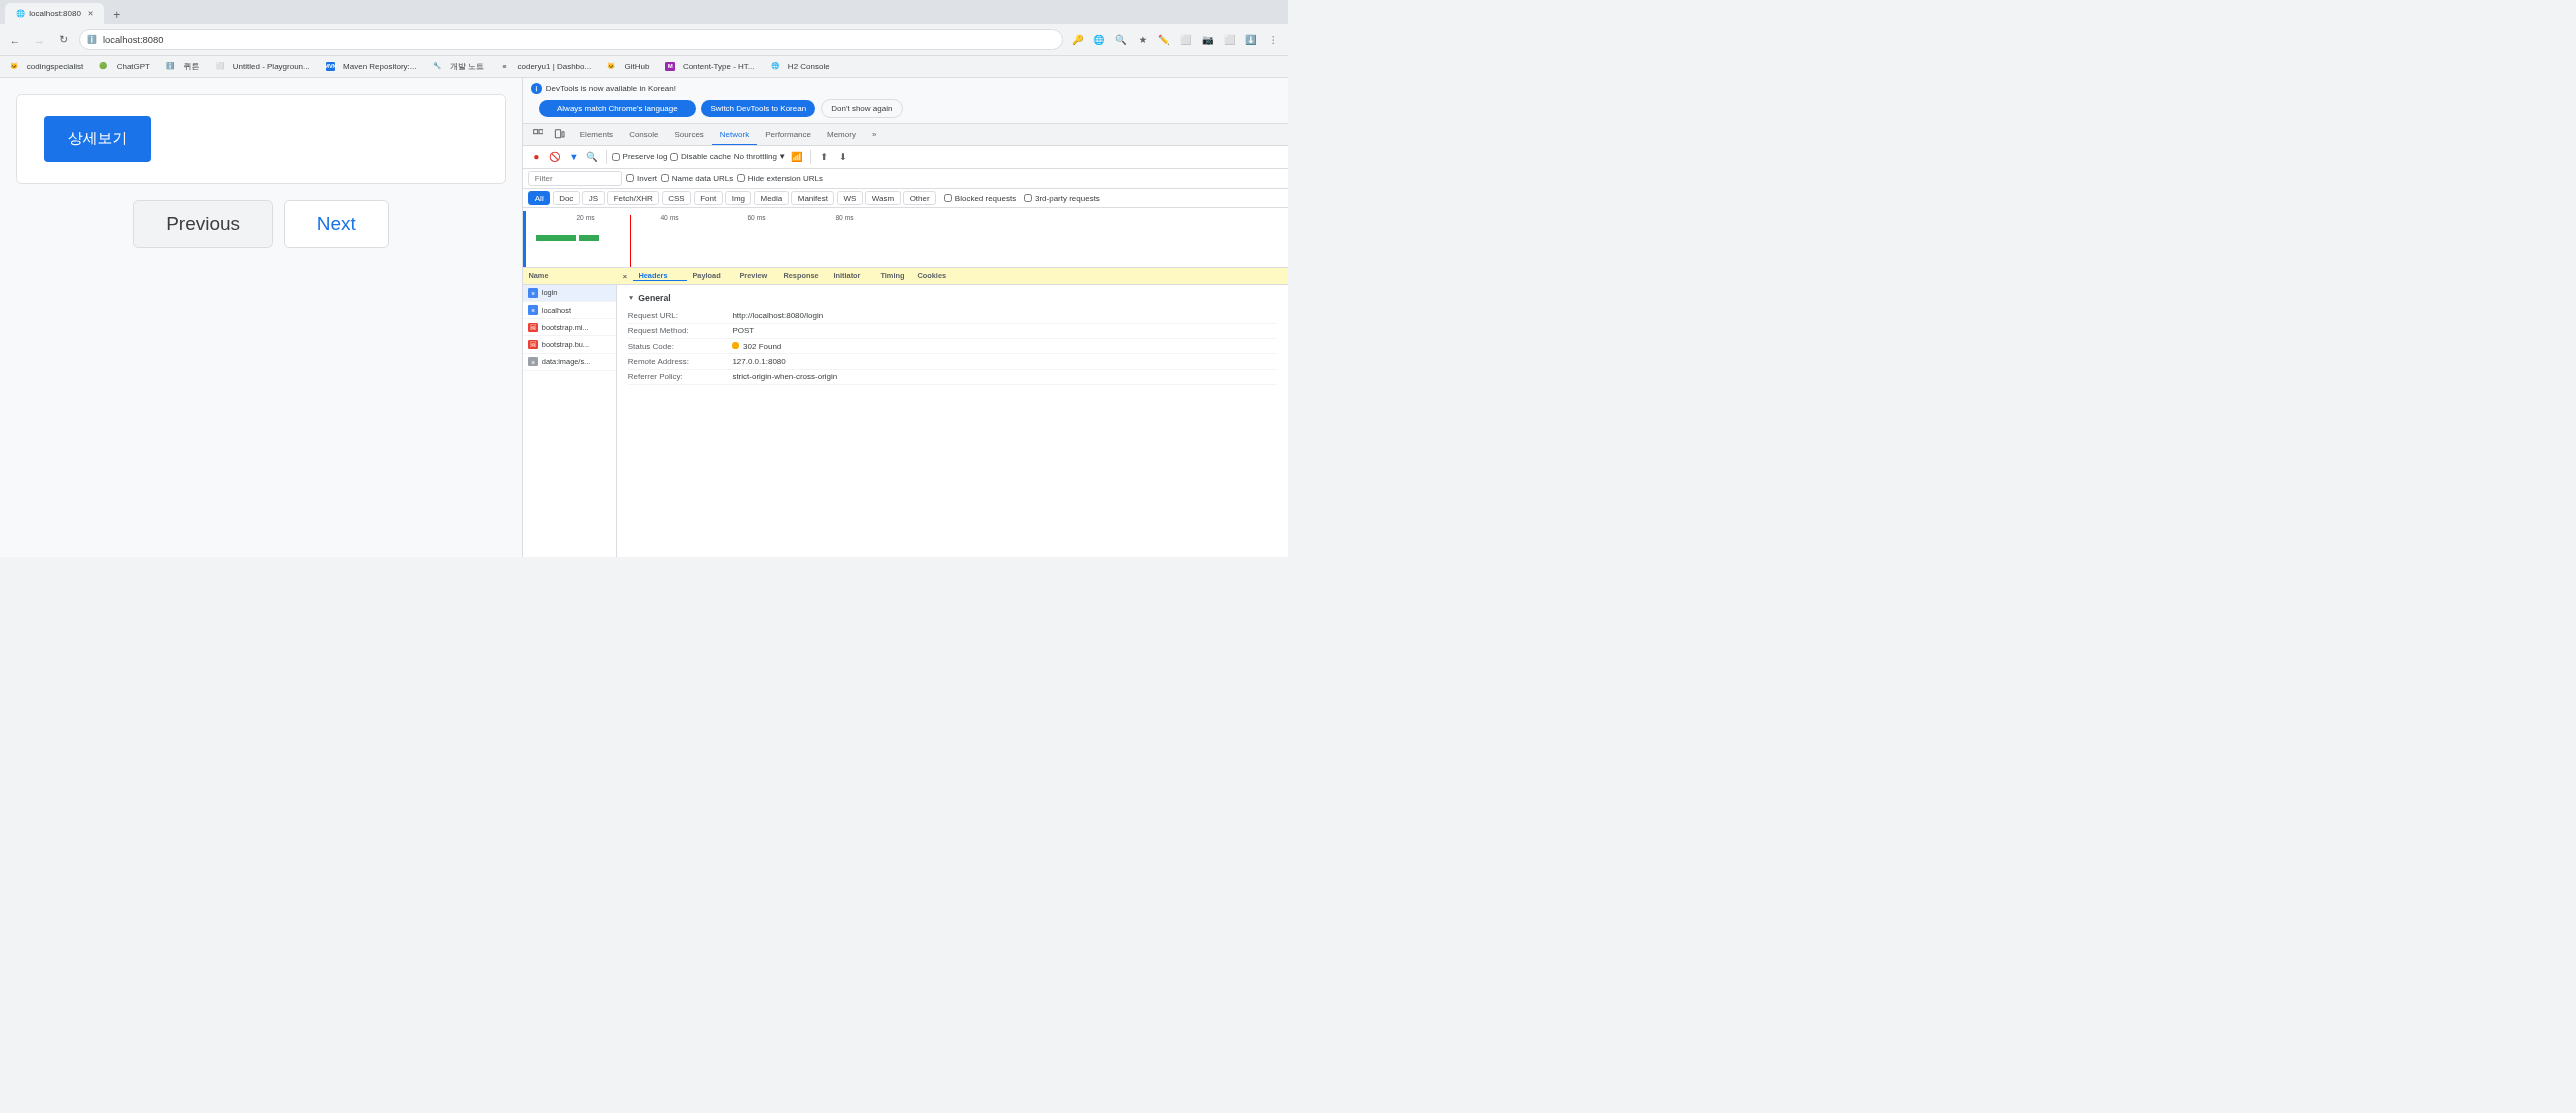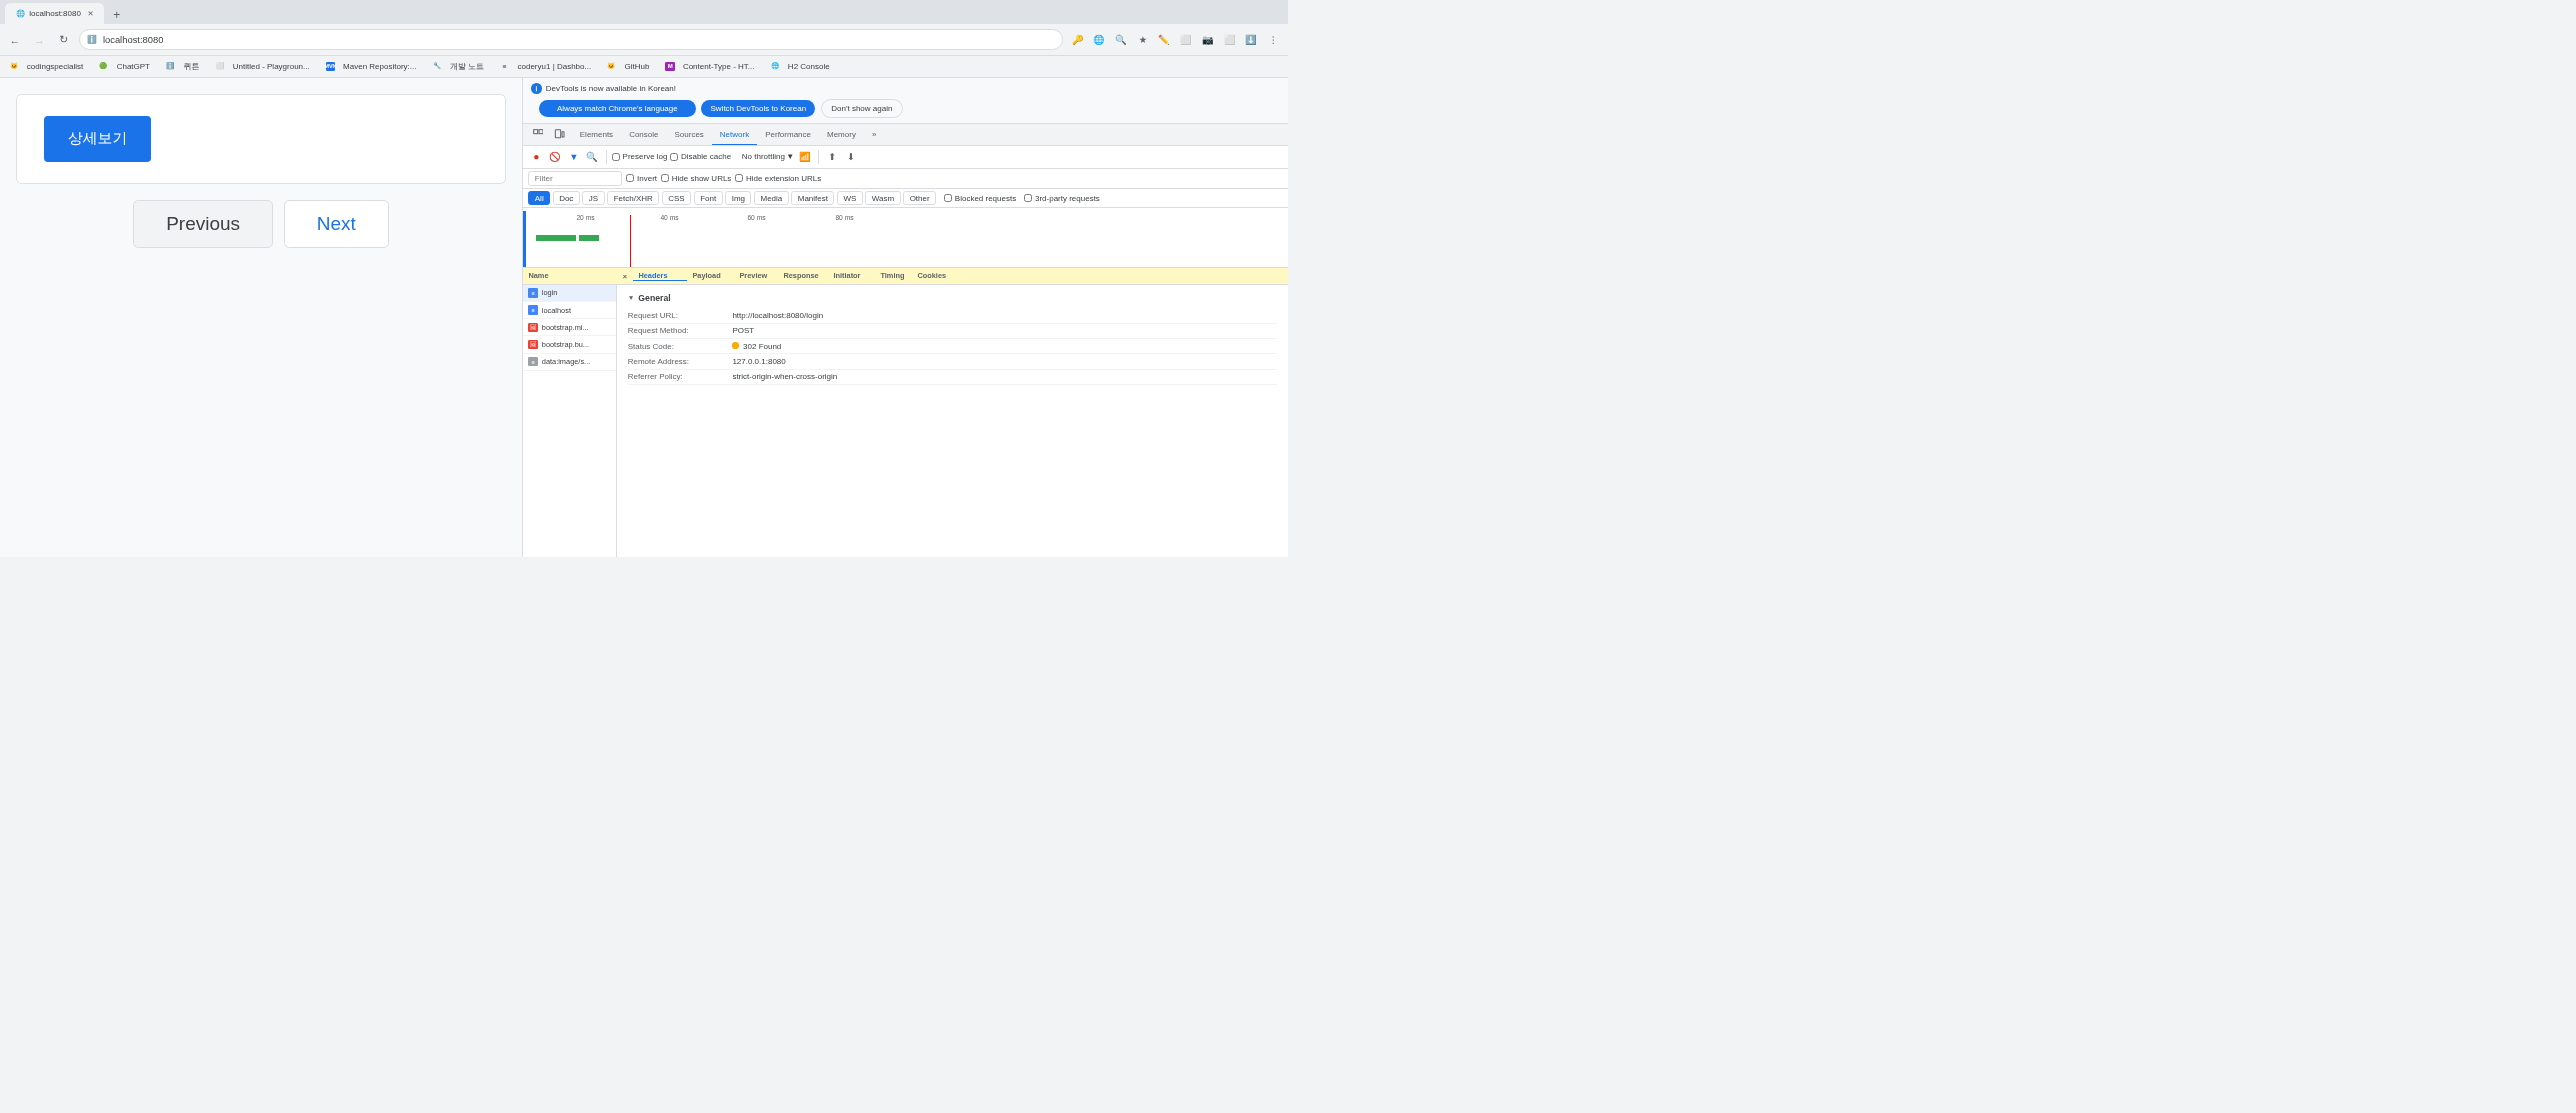--- a/index.html
+++ b/index.html
@@ -56,21 +56,21 @@
     .devtools-tab.active { color: #1a73e8; border-bottom: 1.3px solid #1a73e8; }
 
     
     .devtools-toolbar { display: flex; align-items: center; padding: 2.7px 5.4px; gap: 2.7px; border-bottom: 0.7px solid #dadce0; background: white; flex-wrap: nowrap; }
     .toolbar-icon { width: 16px; height: 16px; border-radius: 2.7px; display: flex; align-items: center; justify-content: center; cursor: pointer; color: #5f6368; font-size: 9.4px; }
     .toolbar-icon.red { color: #d93025; }
     .toolbar-separator { width: 0.7px; height: 13.4px; background: #dadce0; margin: 0 2.7px; }
     .filter-input { border: 0.7px solid #dadce0; border-radius: 2.7px; padding: 2px 5.4px; font-size: 8px; width: 94px; }
     .checkbox-label { display: flex; align-items: center; gap: 2.7px; font-size: 8px; color: #3c4043; white-space: nowrap; cursor: pointer; }
     .checkbox-label input { width: 8px; height: 8px; }
-    .throttle-dropdown { display: flex; align-items: center; gap: 1.3px; font-size: 8px; color: #3c4043; margin-left: 8px; }
+    .throttle-dropdown { display: flex; align-items: center; gap: 1.3px; font-size: 8px; color: #3c4043; }
 
     
     .filter-row { display: flex; align-items: center; padding: 2.7px 5.4px; gap: 2.7px; border-bottom: 0.7px solid #dadce0; background: white; }
     .filter-chip { padding: 1.3px 5.4px; border-radius: 2.7px; font-size: 8px; cursor: pointer; border: 0.7px solid transparent; }
     .filter-chip.active { background: #1a73e8; color: white; border-color: #1a73e8; }
     .filter-chip:not(.active) { color: #3c4043; border: 0.7px solid #dadce0; }
 
     
     .timeline-area { height: 60px; background: white; border-bottom: 0.7px solid #dadce0; position: relative; overflow: hidden; }
     .timeline-green { position: absolute; width: 40px; height: 5.4px; background: #34a853; top: 27px; left: 13.4px; }
@@ -266,21 +266,21 @@
       </div>
 
       <div class="devtools-toolbar2">
         <input class="filter-input" type="text" placeholder="Filter" style="">
         <label class="checkbox-label">
           <input type="checkbox" style="">
           <span>Invert</span>
         </label>
         <label class="checkbox-label">
           <input type="checkbox" style="">
-          <span>Hide show URLs</span>
+          <span>Name data URLs</span>
         </label>
         <label class="checkbox-label">
           <input type="checkbox" style="">
           <span>Hide extension URLs</span>
         </label>
       </div>
 
       <div class="filter-row">
         <div class="filter-chip active">All</div>
         <div class="filter-chip">Doc</div>

